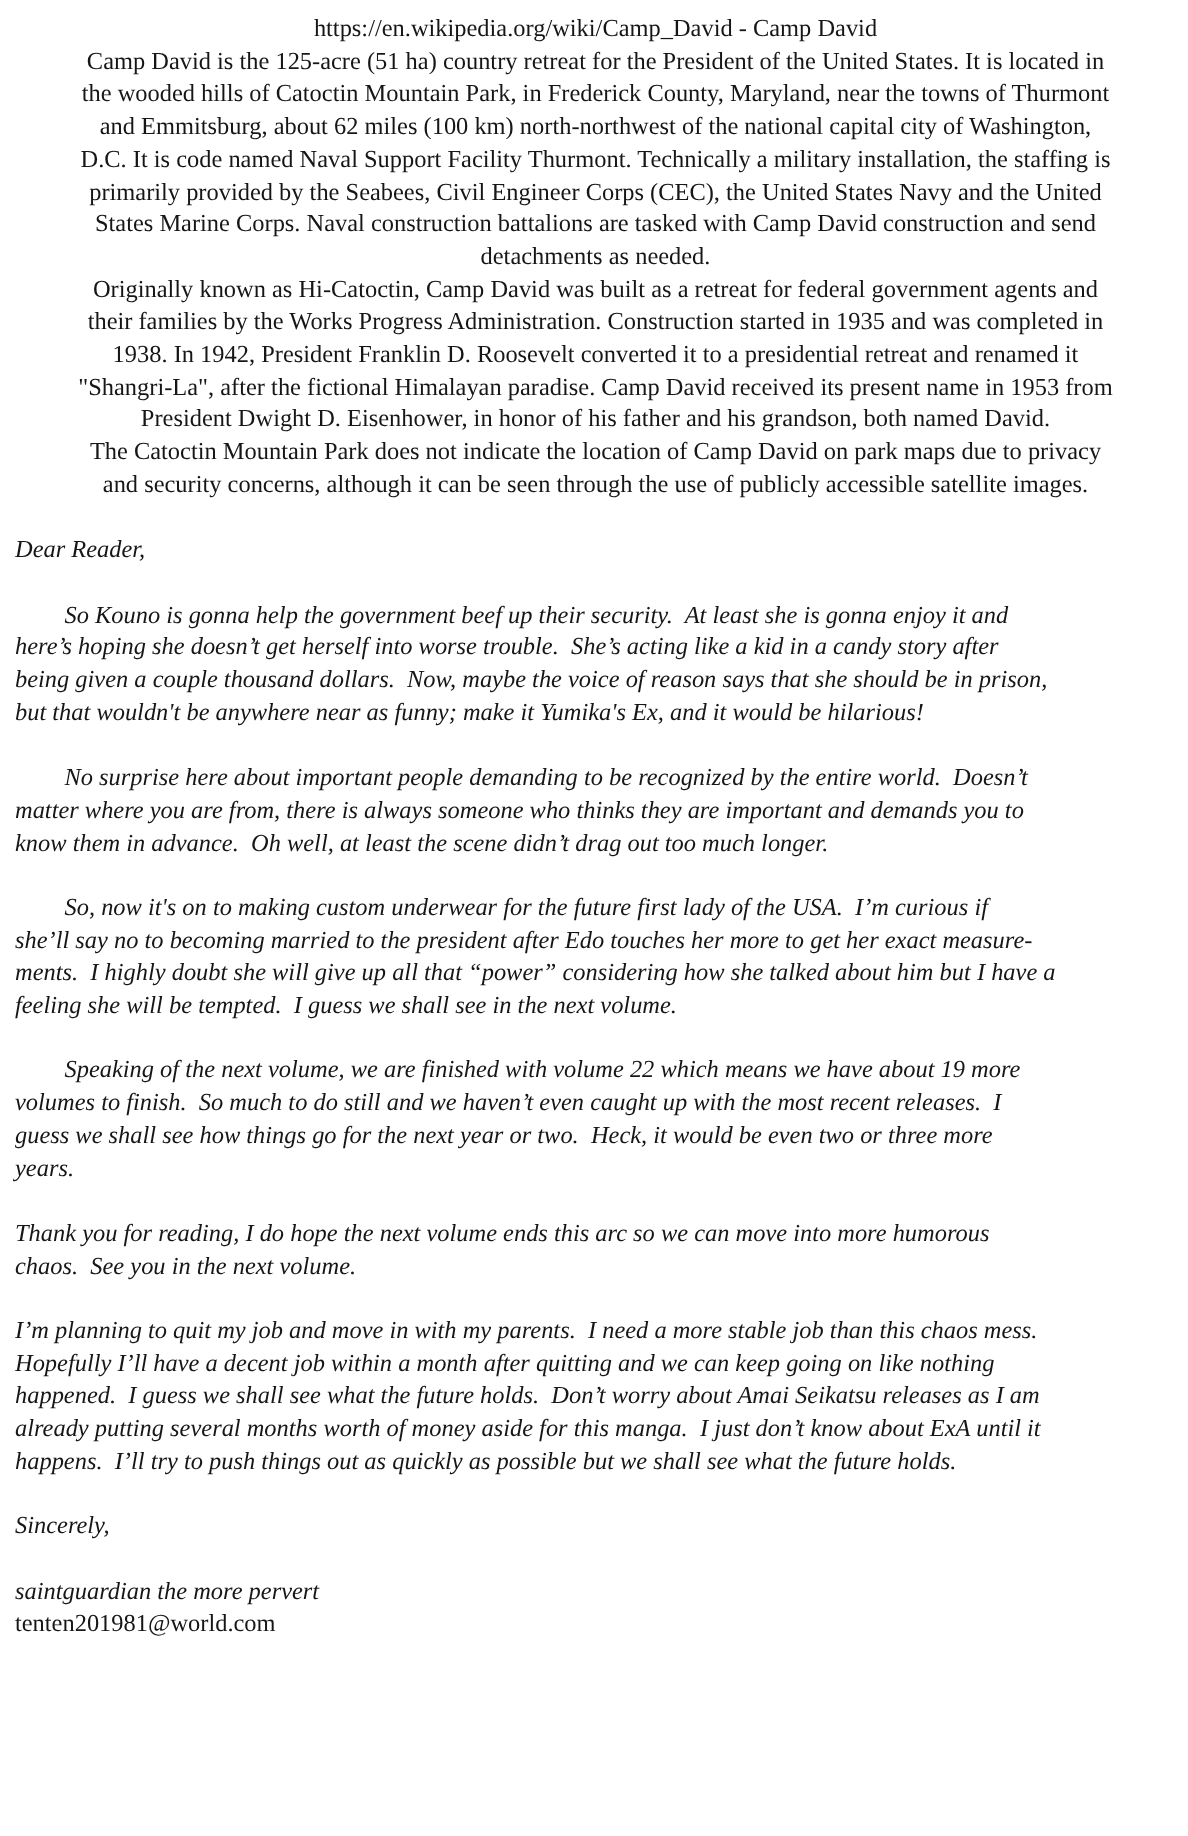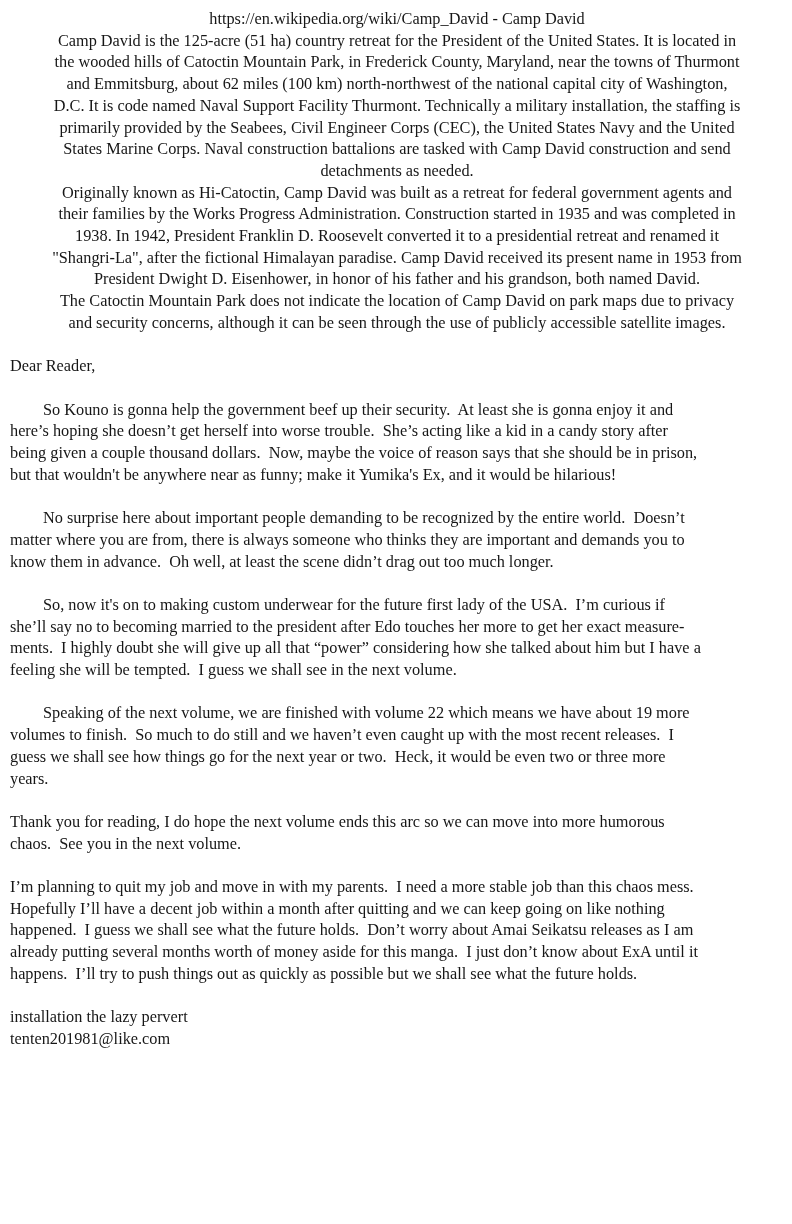--- a/index.html
+++ b/index.html
@@ -15,21 +15,21 @@
     height: 904px;
     padding: 8px 8px 16px 10px;
     font-family: "Liberation Serif", "DejaVu Serif", serif;
     font-size: 16.3px;
     line-height: 21.7px;
     color: #161616;
     -webkit-font-smoothing: antialiased;
   }
   .block { white-space: pre; margin: 0; }
   .center { text-align: center; }
-  .para { white-space: pre; margin: 21.7px 0 0 0; }
+  .para { white-space: pre; margin: 21.7px 0 0 0; font-style: italic; }
   .indent { text-indent: 33px; }
   .tight { margin: 0; white-space: pre; }
 </style>
 </head>
 <body>
 
 <div class="page">
 
   <header>
     <div class="block center">https://en.wikipedia.org/wiki/Camp_David - Camp David</div>
@@ -73,19 +73,20 @@
 
     <div class="para">Thank you for reading, I do hope the next volume ends this arc so we can move into more humorous
 chaos.  See you in the next volume.</div>
 
     <div class="para">I’m planning to quit my job and move in with my parents.  I need a more stable job than this chaos mess.
 Hopefully I’ll have a decent job within a month after quitting and we can keep going on like nothing
 happened.  I guess we shall see what the future holds.  Don’t worry about Amai Seikatsu releases as I am
 already putting several months worth of money aside for this manga.  I just don’t know about ExA until it
 happens.  I’ll try to push things out as quickly as possible but we shall see what the future holds.</div>
 
+    <div class="para">Sincerely,</div>
 
-    <div class="para">installation the lazy pervert</div>
+    <div class="para">saintguardian the more pervert</div>
 
-    <div class="tight">tenten201981@like.com</div>
+    <div class="tight">tenten201981@world.com</div>
   </main>
 
 </div>
 
 </body></html>

